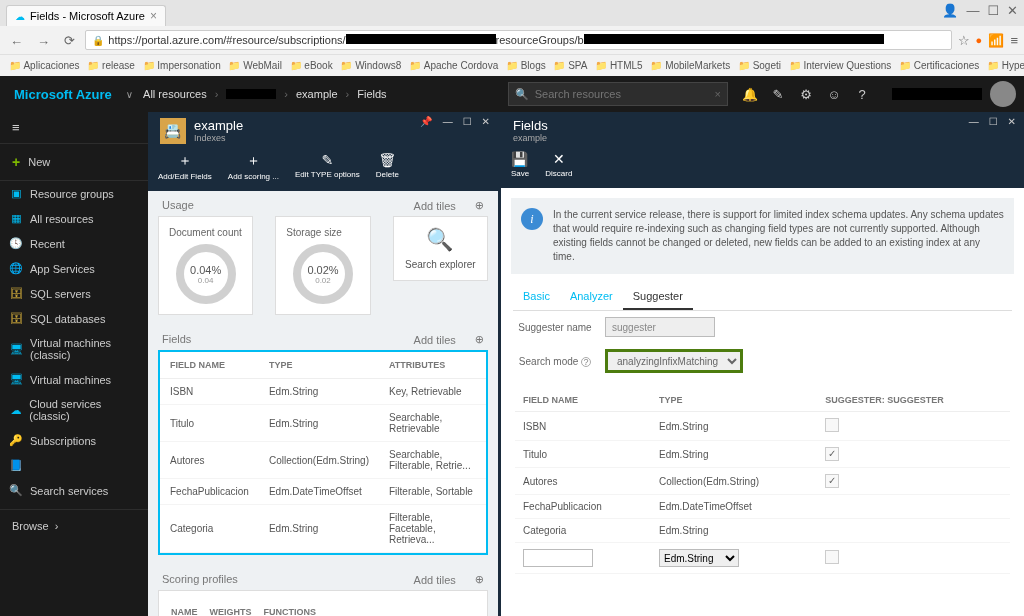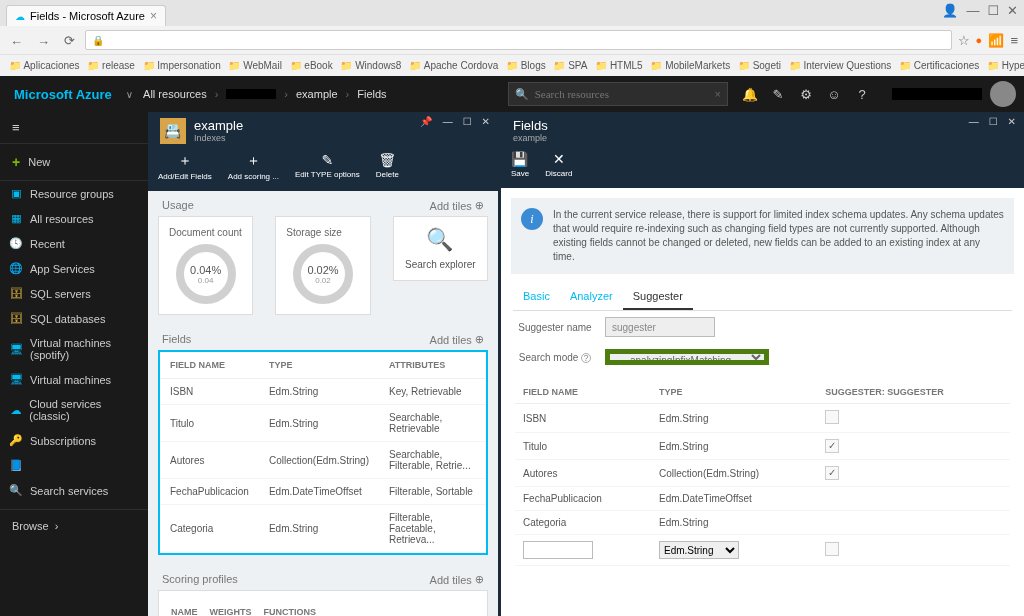--- a/index.html
+++ b/index.html
@@ -22,21 +22,21 @@
 .bm { display: flex; align-items: center; gap: 2px; padding: 1px 3px; color: #555; white-space: nowrap; }
 .bm-folder { color: #f5c842; font-size: 10px; }
 
 
 .az-header { height: 36px; background: #1a1a1a; display: flex; align-items: center; color: #fff; font-size: 12px; }
 .az-logo { color: #00bcf2; font-size: 13px; padding: 0 14px; font-weight: 700; }
 .az-chev { color: #999; padding-right: 10px; font-size: 10px; }
 .az-bc { display: flex; align-items: center; gap: 8px; color: #ddd; font-size: 11px; }
 .az-bc .sep { color: #666; }
 .az-search { margin-left: auto; width: 220px; height: 24px; background: #2d2d2d; border: 1px solid #444; display: flex; align-items: center; padding: 0 6px; color: #888; font-size: 11px; gap: 6px; }
-.az-search input { background: transparent; border: none; color: #ccc; font-size: 11px; flex: 1; outline: none; font-family: Liberation Serif, serif; }
+.az-search input { background: transparent; border: none; color: #ccc; font-size: 11px; flex: 1; outline: none; }
 .az-icons { display: flex; align-items: center; gap: 0; padding: 0 8px; }
 .az-icon { width: 28px; height: 36px; display: flex; align-items: center; justify-content: center; color: #ccc; font-size: 13px; }
 .az-user { width: 90px; height: 12px; background: #000; margin: 0 8px; }
 .az-avatar { width: 26px; height: 26px; border-radius: 50%; background: #888; margin-right: 8px; }
 
 
 .az-body { display: flex; height: calc(616px - 54px - 22px - 36px); }
 .sidebar { width: 148px; background: #1a1a1a; color: #ccc; font-size: 11px; overflow-y: auto; }
 .side-ham { padding: 8px 12px; color: #ccc; font-size: 13px; border-bottom: 1px solid #2d2d2d; }
 .side-new { padding: 10px 12px; display: flex; align-items: center; gap: 8px; border-bottom: 1px solid #2d2d2d; }
@@ -54,21 +54,21 @@
 .blade-icon-box { width: 26px; height: 26px; background: #d8a44a; display: flex; align-items: center; justify-content: center; margin-right: 8px; font-size: 14px; }
 .blade-title { font-size: 13px; font-weight: 400; }
 .blade-sub { font-size: 9px; color: #aaa; }
 .blade-ctrl { position: absolute; right: 8px; top: 4px; display: flex; gap: 10px; font-size: 10px; color: #ccc; }
 .blade-toolbar { background: #1a2b3c; padding: 4px 10px 10px; display: flex; gap: 16px; }
 .tb-btn { display: flex; flex-direction: column; align-items: center; color: #fff; font-size: 8px; cursor: pointer; }
 .tb-btn .ic { font-size: 14px; margin-bottom: 2px; }
 
 .blade-body { flex: 1; background: #eef1f3; overflow-y: auto; padding: 0; }
 .section-hdr { display: flex; justify-content: space-between; padding: 8px 14px 4px; font-size: 11px; color: #777; }
-.add-tiles { color: #777; cursor: pointer; display: flex; align-items: center; gap: 3px; }
+.add-tiles { color: #777; cursor: pointer; display: flex; align-items: center; gap: 19px; }
 .tiles-row { display: flex; gap: 22px; padding: 0 10px 10px; }
 .tile { background: #fff; border: 1px solid #ddd; flex: 1; padding: 10px; display: flex; flex-direction: column; align-items: center; }
 .tile-label { font-size: 10px; color: #666; align-self: flex-start; margin-bottom: 6px; }
 .donut { width: 60px; height: 60px; border-radius: 50%; border: 8px solid #d0d0d0; display: flex; align-items: center; justify-content: center; flex-direction: column; }
 .donut-val { font-size: 11px; color: #555; }
 .donut-sub { font-size: 8px; color: #999; }
 .tile-search { display: flex; flex-direction: column; align-items: center; justify-content: center; height: 100%; }
 .mag-big { font-size: 22px; color: #7fba00; margin-bottom: 6px; }
 
 .fields-box { margin: 0 10px 10px; background: #fff; border: 2px solid #00bcf2; }
@@ -82,21 +82,21 @@
 
 .blade2-body { flex: 1; background: #fff; overflow-y: auto; }
 .info-banner { margin: 10px; background: #eef1f3; padding: 10px; display: flex; gap: 10px; font-size: 10px; color: #555; line-height: 1.4; }
 .info-icon { width: 22px; height: 22px; border-radius: 50%; background: #3b8bd4; color: #fff; display: flex; align-items: center; justify-content: center; font-size: 12px; font-style: italic; font-family: Georgia, serif; flex-shrink: 0; }
 .tabs { display: flex; border-bottom: 1px solid #ddd; margin: 0 12px; font-size: 11px; }
 .tabx { padding: 6px 10px; color: #00bcf2; cursor: pointer; }
 .tabx.active { color: #333; border-bottom: 2px solid #333; }
 .form-row { display: flex; align-items: center; padding: 6px 14px; font-size: 11px; gap: 10px; }
 .form-label { width: 80px; color: #666; font-size: 10px; text-align: center; }
 .form-input { height: 20px; border: 1px solid #bbb; background: #eee; padding: 0 6px; font-size: 10px; color: #888; width: 110px; }
-.form-select { height: 16px; border: 5px solid #4d7c0f; font-size: 10px; padding: 0 16px; color: #666; }
+.form-select { height: 24px; border: 3px solid #4d7c0f; font-size: 10px; padding: 0 5px; color: #666; }
 .help-ic { font-size: 9px; color: #888; border: 1px solid #aaa; border-radius: 50%; width: 10px; height: 10px; display: inline-flex; align-items: center; justify-content: center; }
 
 .sug-table { width: calc(100% - 28px); margin: 10px 14px; font-size: 10px; border-collapse: collapse; }
 .sug-table th { text-align: left; padding: 6px 8px; color: #777; font-weight: 600; font-size: 9px; text-transform: uppercase; border-bottom: 1px solid #eee; }
 .sug-table td { padding: 6px 8px; color: #555; border-bottom: 1px solid #f4f4f4; }
 .chk { width: 14px; height: 14px; border: 1px solid #ccc; display: inline-block; background: #f8f8f8; }
 .chk.on::after { content: "✓"; font-size: 10px; color: #666; display: block; text-align: center; line-height: 12px; }
 .new-field-input { width: 70px; height: 18px; border: 1px solid #bbb; font-size: 10px; }
 .new-field-select { height: 18px; border: 1px solid #bbb; font-size: 10px; width: 80px; }
 
@@ -127,20 +127,23 @@
       <span>☐</span>
       <span>✕</span>
     </div>
   </div>
   <div class="addr-bar">
     <span class="nav-btn">←</span>
     <span class="nav-btn">→</span>
     <span class="nav-btn">⟳</span>
     <div class="url-box">
       <span class="lock">🔒</span>
+      <span class="url-text">
+        <span>https://portal.azure.com/#resource/subscriptions/</span><span class="url-redacted" style="width:150px"></span><span>resourceGroups/b</span><span class="url-redacted" style="width:300px"></span>
+      </span>
     </div>
     <div class="addr-icons">
       <span>☆</span>
       <span style="color:#f60;font-size:11px">●</span>
       <span style="color:#f80">📶</span>
       <span>≡</span>
     </div>
   </div>
 </div>
 <div class="bookmark-bar" id="bookmarks">
@@ -261,21 +264,21 @@
         <div class="side-item">
           <span class="side-icon ic-db">🗄</span>
           <span>SQL servers</span>
         </div>
         <div class="side-item">
           <span class="side-icon ic-db">🗄</span>
           <span>SQL databases</span>
         </div>
         <div class="side-item">
           <span class="side-icon ic-vm">🖥</span>
-          <span>Virtual machines (spotify)</span>
+          <span>Virtual machines (classic)</span>
         </div>
         <div class="side-item">
           <span class="side-icon ic-vm">🖥</span>
           <span>Virtual machines</span>
         </div>
         <div class="side-item">
           <span class="side-icon ic-cloud">☁</span>
           <span>Cloud services (classic)</span>
         </div>
         <div class="side-item">

